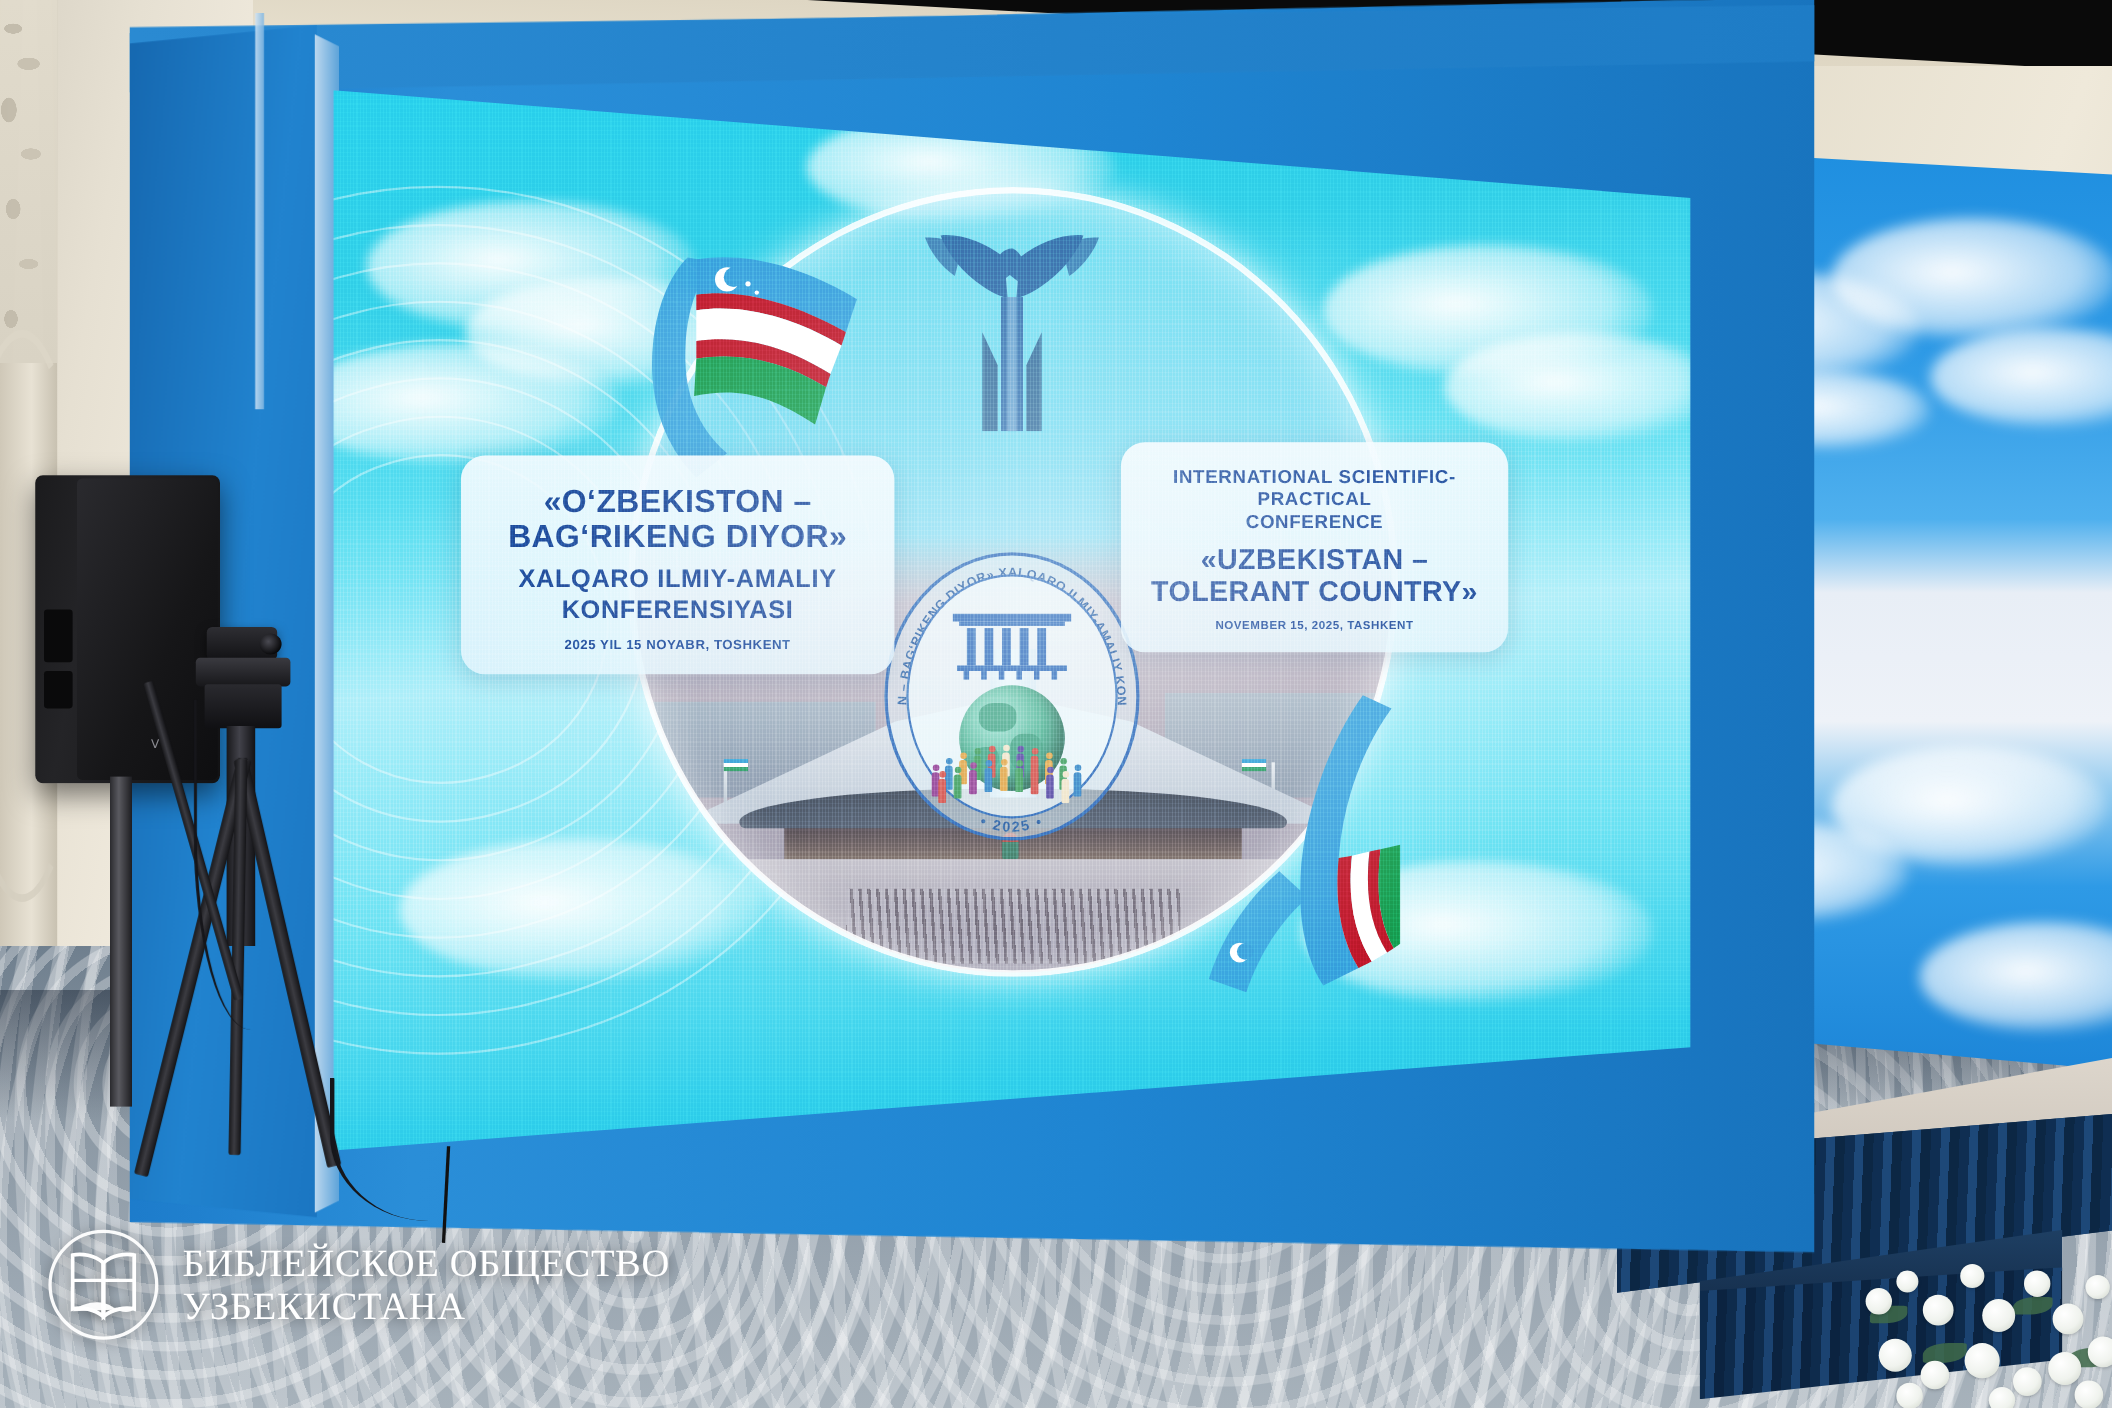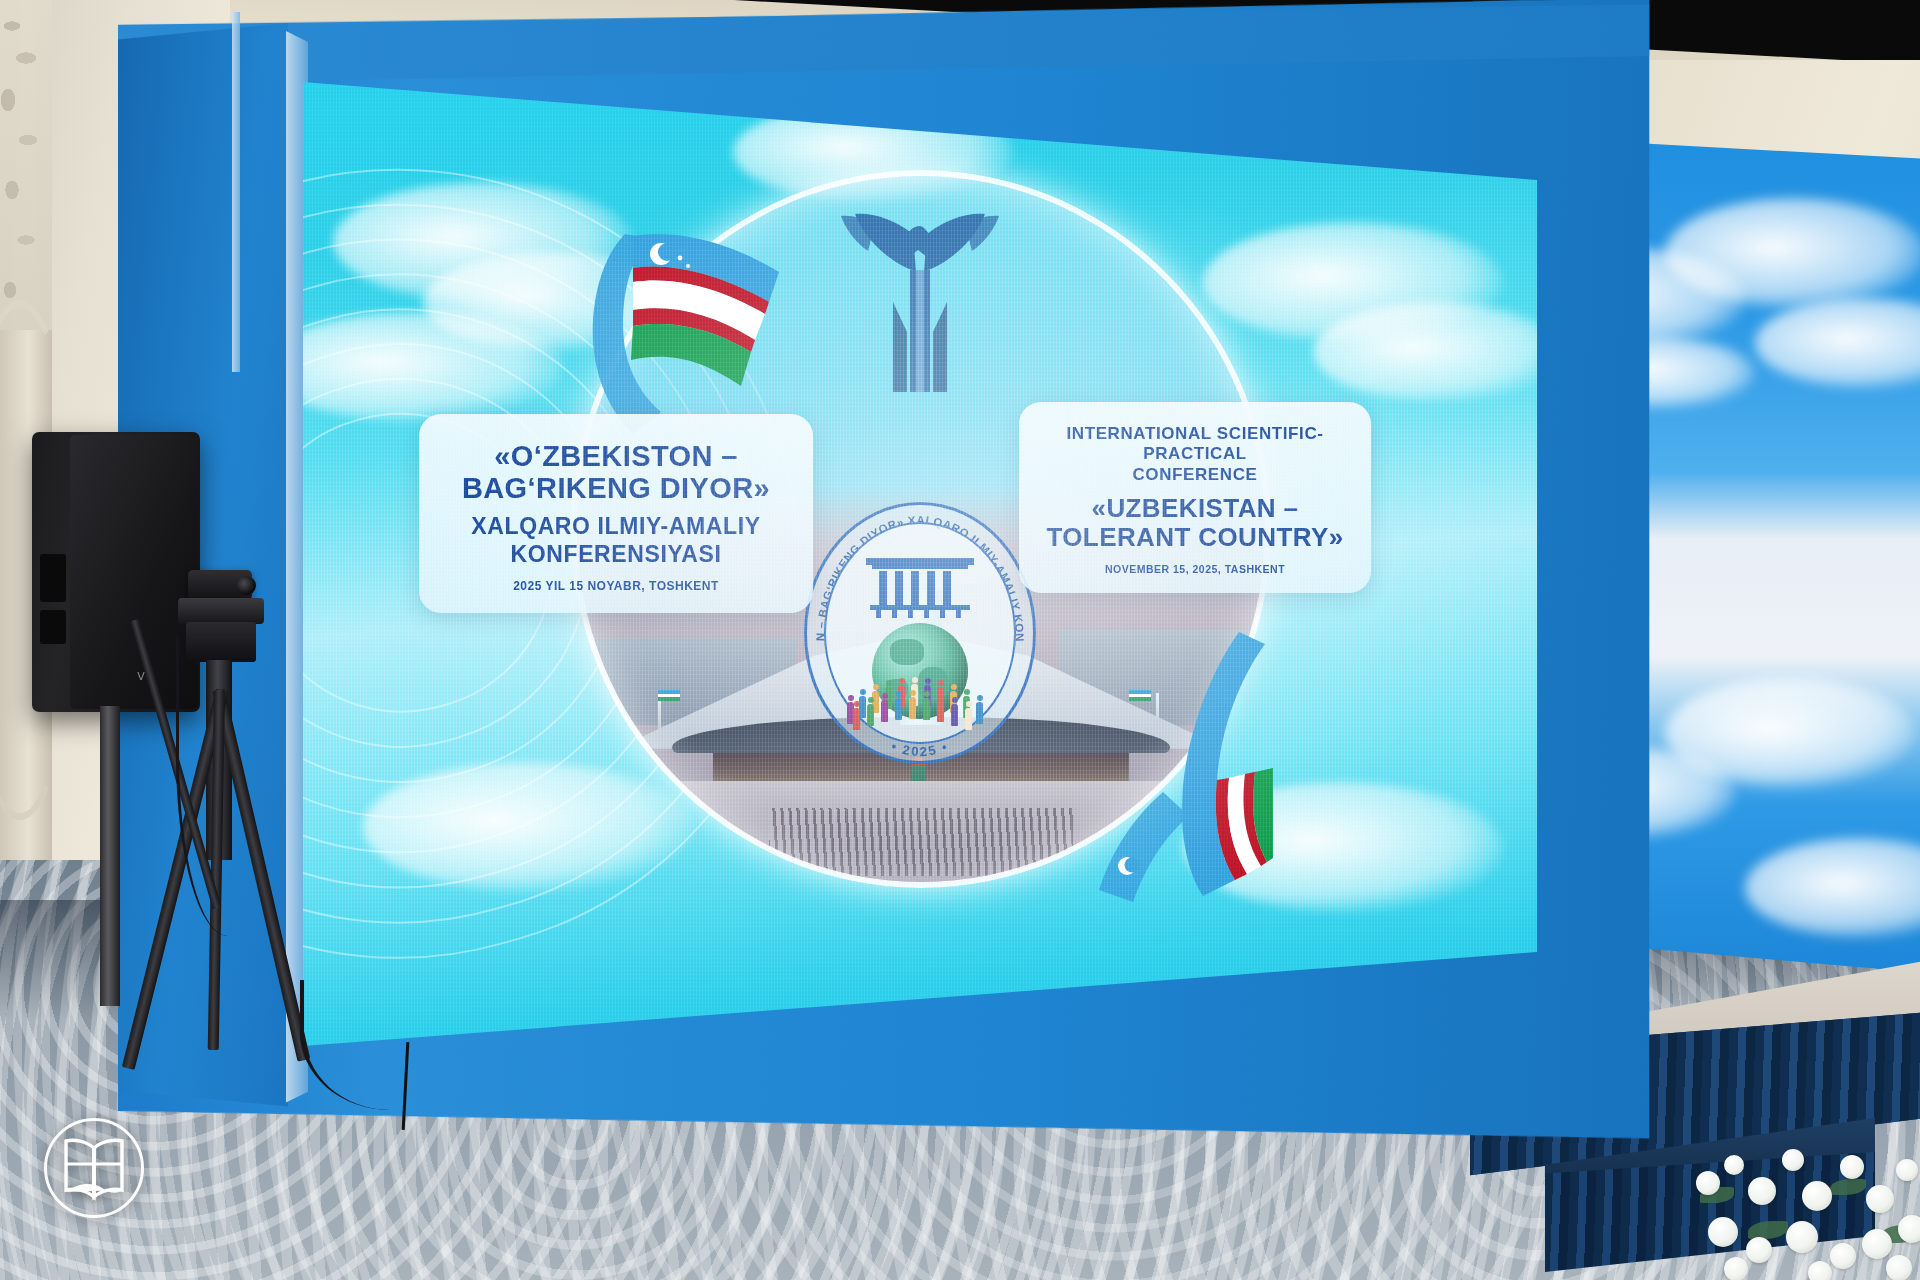--- a/index.html
+++ b/index.html
@@ -678,15 +678,19 @@
     <div class="wm-logo">
       <div class="wm-circle"></div>
       <svg viewBox="0 0 100 100" style="position:absolute;inset:0;">
         <path d="M50 30 C42 23 30 21 22 23 L22 72 C30 70 42 72 50 79 Z" fill="none" stroke="#ffffff" stroke-width="3.4"></path>
         <path d="M50 30 C58 23 70 21 78 23 L78 72 C70 70 58 72 50 79 Z" fill="none" stroke="#ffffff" stroke-width="3.4"></path>
         <line x1="50" y1="30" x2="50" y2="79" stroke="#ffffff" stroke-width="3.4"></line>
         <line x1="22" y1="46" x2="78" y2="46" stroke="#ffffff" stroke-width="3"></line>
         <path d="M22 74 C34 64 50 64 58 70 C66 76 74 76 78 72" fill="#ffffff" opacity=".95"></path>
       </svg>
     </div>
+    <div class="wm-text">
+      <div class="wm-l1">БИБЛЕЙСКОЕ ОБЩЕСТВО</div>
+      <div class="wm-l2">УЗБЕКИСТАНА</div>
+    </div>
   </div>
 
 </div>
 
 </body></html>

